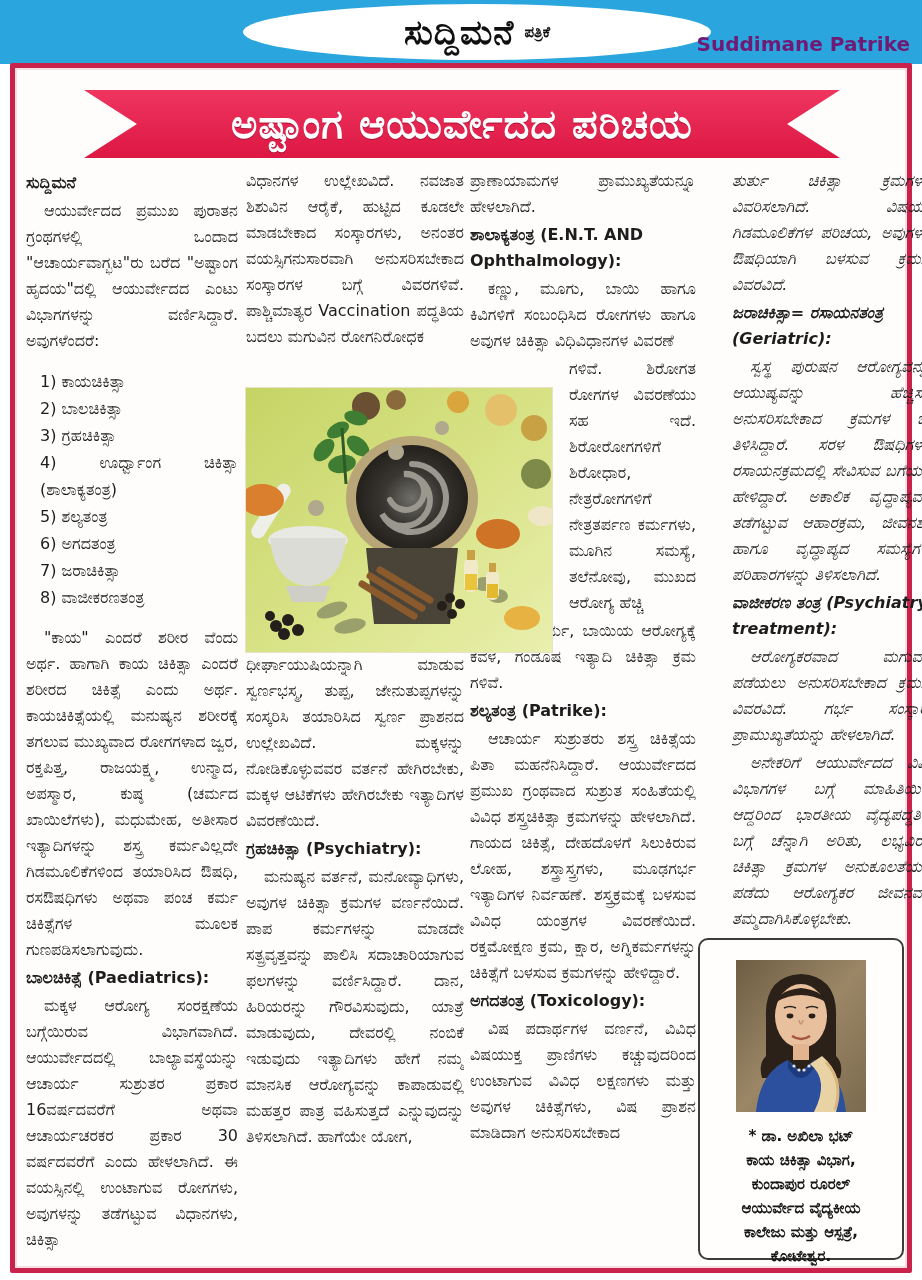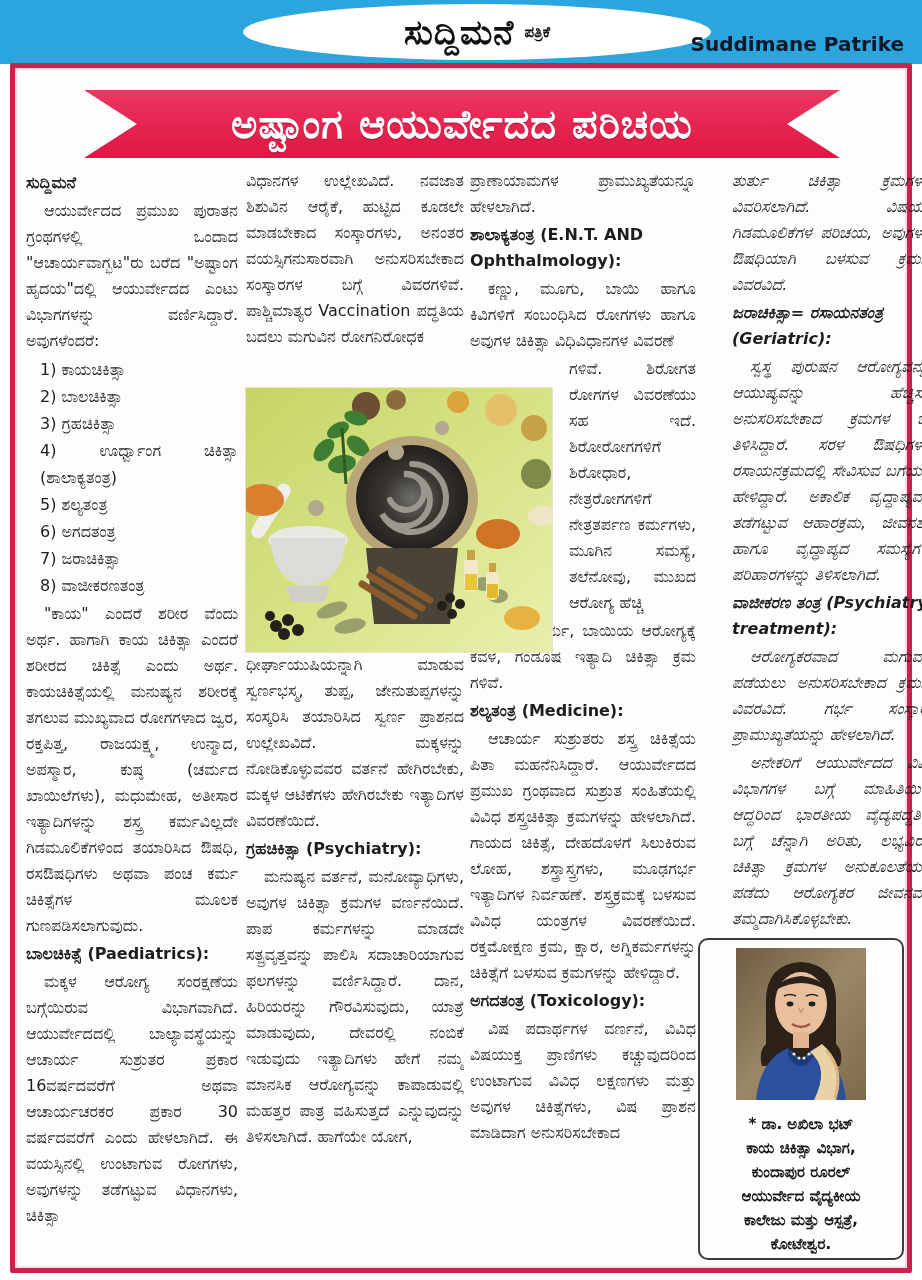--- a/index.html
+++ b/index.html
@@ -11,21 +11,21 @@
   }
   
   .topband{position:absolute;left:0;top:0;width:922px;height:64px;background:#2aa5dd;}
   .mast-oval{
     position:absolute;left:243px;top:4px;width:468px;height:56px;background:#ffffff;
     border-radius:50%;display:flex;align-items:center;justify-content:center;gap:10px;
   }
   .mast-main{font-size:34px;font-weight:bold;color:#101010;letter-spacing:1px;}
   .mast-sub{font-size:15px;font-weight:bold;color:#101010;}
   .mast-en{
-    position:absolute;right:18px;top:32px;color:#0f172a;font-size:20px;font-weight:600;text-align:center;
+    position:absolute;right:12px;top:32px;color:#701a75;font-size:20px;font-weight:600;text-align:center;
   }
   
   .frame{
     position:absolute;left:10px;top:63px;width:892px;height:1200px;
     border:5px solid #c9234c;background:#fffdfc;border-radius:2px;
     box-shadow:inset 0 0 0 2px #f6dfe2;
   }
   
   .ribbon{
     position:absolute;left:84px;top:90px;width:756px;height:68px;
@@ -36,34 +36,34 @@
   .ribbon-title{color:#ffffff;font-size:40px;font-weight:bold;letter-spacing:1px;text-shadow:0 1px 0 #a80f33;}
   
   .col{position:absolute;top:168px;height:1096px;overflow:hidden;font-size:16px;line-height:26px;text-align:justify;}
   #col1{left:26px;width:212px;}
   #col2{left:246px;width:218px;}
   #col3{left:470px;width:226px;}
   #col4{left:732px;width:206px;height:766px;font-style:italic;}
   .h{font-weight:bold;text-align:left;margin:2px 0;}
   .p{margin:0 0 2px 0;text-indent:18px;}
   .p.noindent{text-indent:0;}
-  ol.branches{list-style:none;margin:2px 0;padding:0 0 0 14px;}
+  ol.branches{list-style:none;margin:14px 0;padding:0 0 0 14px;}
   ol.branches li{line-height:27px;}
   .img-spacer{height:274px;}
   .wrap-narrow{margin-left:99px;text-align:justify;}
   
   .center-photo{
     position:absolute;left:246px;top:388px;width:306px;height:264px;overflow:hidden;
     box-shadow:0 0 0 1px #e8e3c8;
   }
   
   .author-box{
     position:absolute;left:698px;top:938px;width:206px;height:322px;
     border:2px solid #3c3c3c;border-radius:10px;background:#fffefd;
-    box-sizing:border-box;padding:8px 6px 6px 6px;text-align:center;
+    box-sizing:border-box;padding:20px 6px 6px 6px;text-align:center;
   }
   .author-photo{width:130px;height:152px;display:inline-block;overflow:hidden;background:#8d7b60;}
   .author-caption{margin-top:8px;font-size:15px;font-weight:bold;line-height:24px;color:#151515;}
 </style>
 </head>
 <body>
 
 <div class="topband">
   <div class="mast-oval">
     <span class="mast-main">ಸುದ್ದಿಮನೆ</span>
@@ -103,21 +103,21 @@
   <div class="h">ಗ್ರಹಚಿಕಿತ್ಸಾ (Psychiatry):</div>
   <p class="p">ಮನುಷ್ಯನ ವರ್ತನೆ, ಮನೋವ್ಯಾಧಿಗಳು, ಅವುಗಳ ಚಿಕಿತ್ಸಾ ಕ್ರಮಗಳ ವರ್ಣನೆಯಿದೆ. ಪಾಪ ಕರ್ಮಗಳನ್ನು ಮಾಡದೇ ಸತ್ಪ್ರವೃತ್ತವನ್ನು ಪಾಲಿಸಿ ಸದಾಚಾರಿಯಾಗುವ ಫಲಗಳನ್ನು ವರ್ಣಿಸಿದ್ದಾರೆ. ದಾನ, ಹಿರಿಯರನ್ನು ಗೌರವಿಸುವುದು, ಯಾತ್ರೆ ಮಾಡುವುದು, ದೇವರಲ್ಲಿ ನಂಬಿಕೆ ಇಡುವುದು ಇತ್ಯಾದಿಗಳು ಹೇಗೆ ನಮ್ಮ ಮಾನಸಿಕ ಆರೋಗ್ಯವನ್ನು ಕಾಪಾಡುವಲ್ಲಿ ಮಹತ್ತರ ಪಾತ್ರ ವಹಿಸುತ್ತದೆ ಎನ್ನುವುದನ್ನು ತಿಳಿಸಲಾಗಿದೆ. ಹಾಗೆಯೇ ಯೋಗ,</p>
 </div>
 
 <div class="col" id="col3">
   <p class="p noindent">ಪ್ರಾಣಾಯಾಮಗಳ ಪ್ರಾಮುಖ್ಯತೆಯನ್ನೂ ಹೇಳಲಾಗಿದೆ.</p>
   <div class="h">ಶಾಲಾಕ್ಯತಂತ್ರ (E.N.T. AND Ophthalmology):</div>
   <p class="p">ಕಣ್ಣು, ಮೂಗು, ಬಾಯಿ ಹಾಗೂ ಕಿವಿಗಳಿಗೆ ಸಂಬಂಧಿಸಿದ ರೋಗಗಳು ಹಾಗೂ ಅವುಗಳ ಚಿಕಿತ್ಸಾ ವಿಧಿವಿಧಾನಗಳ ವಿವರಣೆ</p>
   <p class="p noindent wrap-narrow">ಗಳಿವೆ. ಶಿರೋಗತ ರೋಗಗಳ ವಿವರಣೆಯು ಸಹ ಇದೆ. ಶಿರೋರೋಗಗಳಿಗೆ ಶಿರೋಧಾರ, ನೇತ್ರರೋಗಗಳಿಗೆ ನೇತ್ರತರ್ಪಣ ಕರ್ಮಗಳು, ಮೂಗಿನ ಸಮಸ್ಯೆ, ತಲೆನೋವು, ಮುಖದ ಆರೋಗ್ಯ ಹೆಚ್ಚಿ</p>
   <p class="p noindent">ಸುವಿಕೆಗೆ ನಸ್ಯಕರ್ಮ, ಬಾಯಿಯ ಆರೋಗ್ಯಕ್ಕೆ ಕವಳ, ಗಂಡೂಷ ಇತ್ಯಾದಿ ಚಿಕಿತ್ಸಾ ಕ್ರಮ ಗಳಿವೆ.</p>
-  <div class="h">ಶಲ್ಯತಂತ್ರ (Medicine):</div>
+  <div class="h">ಶಲ್ಯತಂತ್ರ (Patrike):</div>
   <p class="p">ಆಚಾರ್ಯ ಸುಶ್ರುತರು ಶಸ್ತ್ರ ಚಿಕಿತ್ಸೆಯ ಪಿತಾ ಮಹನೆನಿಸಿದ್ದಾರೆ. ಆಯುರ್ವೇದದ ಪ್ರಮುಖ ಗ್ರಂಥವಾದ ಸುಶ್ರುತ ಸಂಹಿತೆಯಲ್ಲಿ ವಿವಿಧ ಶಸ್ತ್ರಚಿಕಿತ್ಸಾ ಕ್ರಮಗಳನ್ನು ಹೇಳಲಾಗಿದೆ. ಗಾಯದ ಚಿಕಿತ್ಸೆ, ದೇಹದೊಳಗೆ ಸಿಲುಕಿರುವ ಲೋಹ, ಶಸ್ತ್ರಾಸ್ತ್ರಗಳು, ಮೂಢಗರ್ಭ ಇತ್ಯಾದಿಗಳ ನಿರ್ವಹಣೆ. ಶಸ್ತ್ರಕ್ರಮಕ್ಕೆ ಬಳಸುವ ವಿವಿಧ ಯಂತ್ರಗಳ ವಿವರಣೆಯಿದೆ. ರಕ್ತಮೋಕ್ಷಣ ಕ್ರಮ, ಕ್ಷಾರ, ಅಗ್ನಿಕರ್ಮಗಳನ್ನು ಚಿಕಿತ್ಸೆಗೆ ಬಳಸುವ ಕ್ರಮಗಳನ್ನು ಹೇಳಿದ್ದಾರೆ.</p>
   <div class="h">ಅಗದತಂತ್ರ (Toxicology):</div>
   <p class="p">ವಿಷ ಪದಾರ್ಥಗಳ ವರ್ಣನೆ, ವಿವಿಧ ವಿಷಯುಕ್ತ ಪ್ರಾಣಿಗಳು ಕಚ್ಚುವುದರಿಂದ ಉಂಟಾಗುವ ವಿವಿಧ ಲಕ್ಷಣಗಳು ಮತ್ತು ಅವುಗಳ ಚಿಕಿತ್ಸೆಗಳು, ವಿಷ ಪ್ರಾಶನ ಮಾಡಿದಾಗ ಅನುಸರಿಸಬೇಕಾದ</p>
 </div>
 
 <div class="col" id="col4">
   <p class="p noindent">ತುರ್ತು ಚಿಕಿತ್ಸಾ ಕ್ರಮಗಳನ್ನು ವಿವರಿಸಲಾಗಿದೆ. ವಿಷಯುಕ್ತ ಗಿಡಮೂಲಿಕೆಗಳ ಪರಿಚಯ, ಅವುಗಳನ್ನು ಔಷಧಿಯಾಗಿ ಬಳಸುವ ಕ್ರಮಗಳ ವಿವರವಿದೆ.</p>
   <div class="h">ಜರಾಚಿಕಿತ್ಸಾ= ರಸಾಯನತಂತ್ರ (Geriatric):</div>
   <p class="p">ಸ್ವಸ್ಥ ಪುರುಷನ ಆರೋಗ್ಯವನ್ನೂ, ಆಯುಷ್ಯವನ್ನು ಹೆಚ್ಚಿಸಲು ಅನುಸರಿಸಬೇಕಾದ ಕ್ರಮಗಳ ಬಗ್ಗೆ ತಿಳಿಸಿದ್ದಾರೆ. ಸರಳ ಔಷಧಿಗಳನ್ನು ರಸಾಯನಕ್ರಮದಲ್ಲಿ ಸೇವಿಸುವ ಬಗೆಯನ್ನು ಹೇಳಿದ್ದಾರೆ. ಅಕಾಲಿಕ ವೃದ್ಧಾಪ್ಯವನ್ನು ತಡೆಗಟ್ಟುವ ಆಹಾರಕ್ರಮ, ಜೀವನಶೈಲಿ ಹಾಗೂ ವೃದ್ಧಾಪ್ಯದ ಸಮಸ್ಯೆಗಳಿಗೆ ಪರಿಹಾರಗಳನ್ನು ತಿಳಿಸಲಾಗಿದೆ.</p>
   <div class="h">ವಾಜೀಕರಣ ತಂತ್ರ (Psychiatry treatment):</div>

